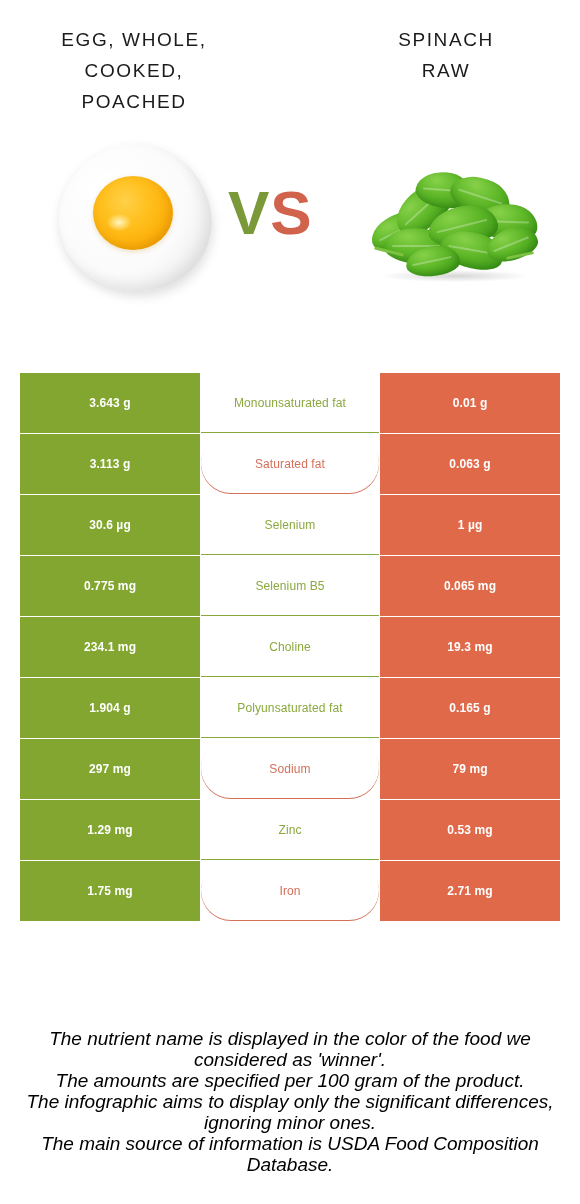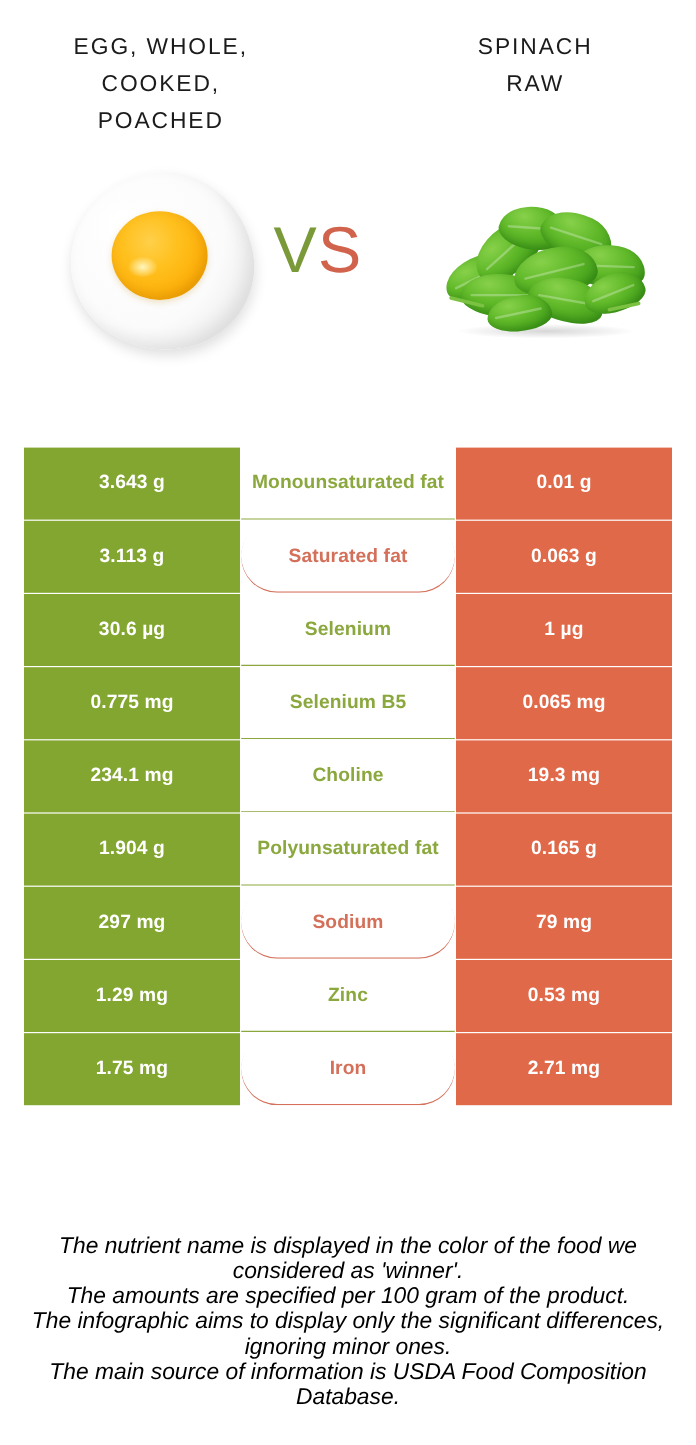--- a/index.html
+++ b/index.html
@@ -84,22 +84,22 @@
     width: 30%; height: 22%;
     background: radial-gradient(ellipse at center, rgba(255,250,205,0.92) 0%, rgba(255,250,205,0) 75%);
     border-radius: 50%;
   }
 
   
   .vs {
     position: absolute;
     left: 228px;
     top: 52px;
-    font-size: 54px;
-    font-weight: 400;
+    font-size: 62px;
+    font-weight: 700;
     letter-spacing: 1px;
     line-height: 1;
   }
   .vs .v { color: #7a9a3a; }
   .vs .s { color: #d1634c; }
 
   
   .spinach-wrap {
     position: absolute;
     left: 366px;
@@ -144,34 +144,34 @@
   }
   .row {
     display: flex;
     height: 60px;
     margin-bottom: 1px;
   }
   .cell {
     display: flex;
     align-items: center;
     justify-content: center;
-    font-size: 16px;
+    font-size: 12px;
     font-weight: 600;
     letter-spacing: 0.1px;
   }
   .cell-left {
     width: 180px;
     background: #82a62f;
     color: #ffffff;
   }
   .cell-mid {
     width: 178px;
     margin: 0 1px;
     background: #ffffff;
-    font-weight: 700;
+    font-weight: 400;
     position: relative;
   }
   .cell-mid.win-green  { color: #8ba83e; box-shadow: inset 0 -1px 0 #8ba83e; }
   .cell-mid.win-red    { color: #d4705a; box-shadow: inset 0 -1px 0 #d4705a; border-radius: 30px; }
   .cell-right {
     width: 180px;
     background: #e0694a;
     color: #ffffff;
   }
 

